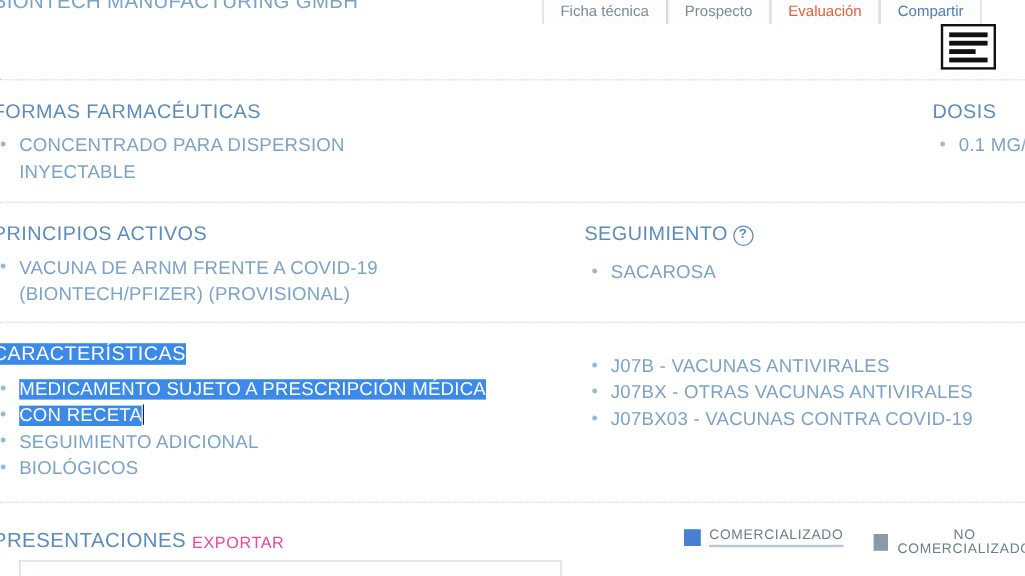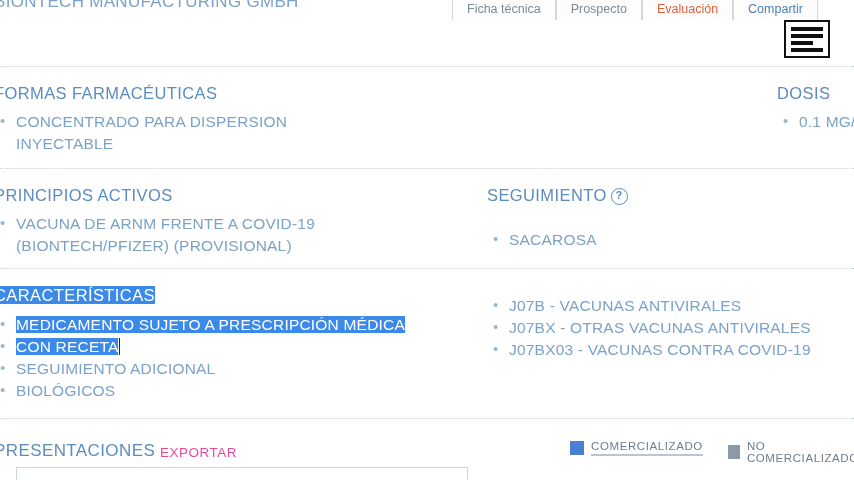--- a/index.html
+++ b/index.html
@@ -177,20 +177,21 @@
   }
   .legend {
     position: absolute;
     top: 440px;
     display: flex;
     align-items: center;
     gap: 7px;
     font-size: 11.5px;
     letter-spacing: 0.6px;
     color: #6b7d8c;
+    text-align: center;
   }
   .legend .swatch {
     width: 14px;
     height: 14px;
     display: inline-block;
   }
   .legend .under {
     border-bottom: 2px solid #b9c6d2;
     padding-bottom: 2px;
   }
@@ -258,21 +259,21 @@
   <div class="col" style="left:-6px; top:186px; width:470px;">
     <div class="sec-head">PRINCIPIOS ACTIVOS</div>
     <ul class="list" style="margin-top:8px">
       <li>VACUNA DE ARNM FRENTE A COVID-19</li>
       <li class="cont">(BIONTECH/PFIZER) (PROVISIONAL)</li>
     </ul>
   </div>
 
   <div class="col" style="left:487px; top:186px; width:340px;">
     <div class="sec-head"><span>SEGUIMIENTO</span><span class="help-circle">?</span></div>
-    <ul class="list" style="margin-top:24px">
+    <ul class="list" style="margin-top:12px">
       <li>SACAROSA</li>
     </ul>
   </div>
 
   <hr class="sep" style="top:268px">
 
   <div class="col" style="left:-6px; top:286px; width:470px;">
     <div class="sec-head"><span class="hl">CARACTERÍSTICAS</span></div>
     <ul class="list" style="margin-top:9px">
       <li class="hl-li"><span class="hl">MEDICAMENTO SUJETO A PRESCRIPCIÓN MÉDICA</span></li>

